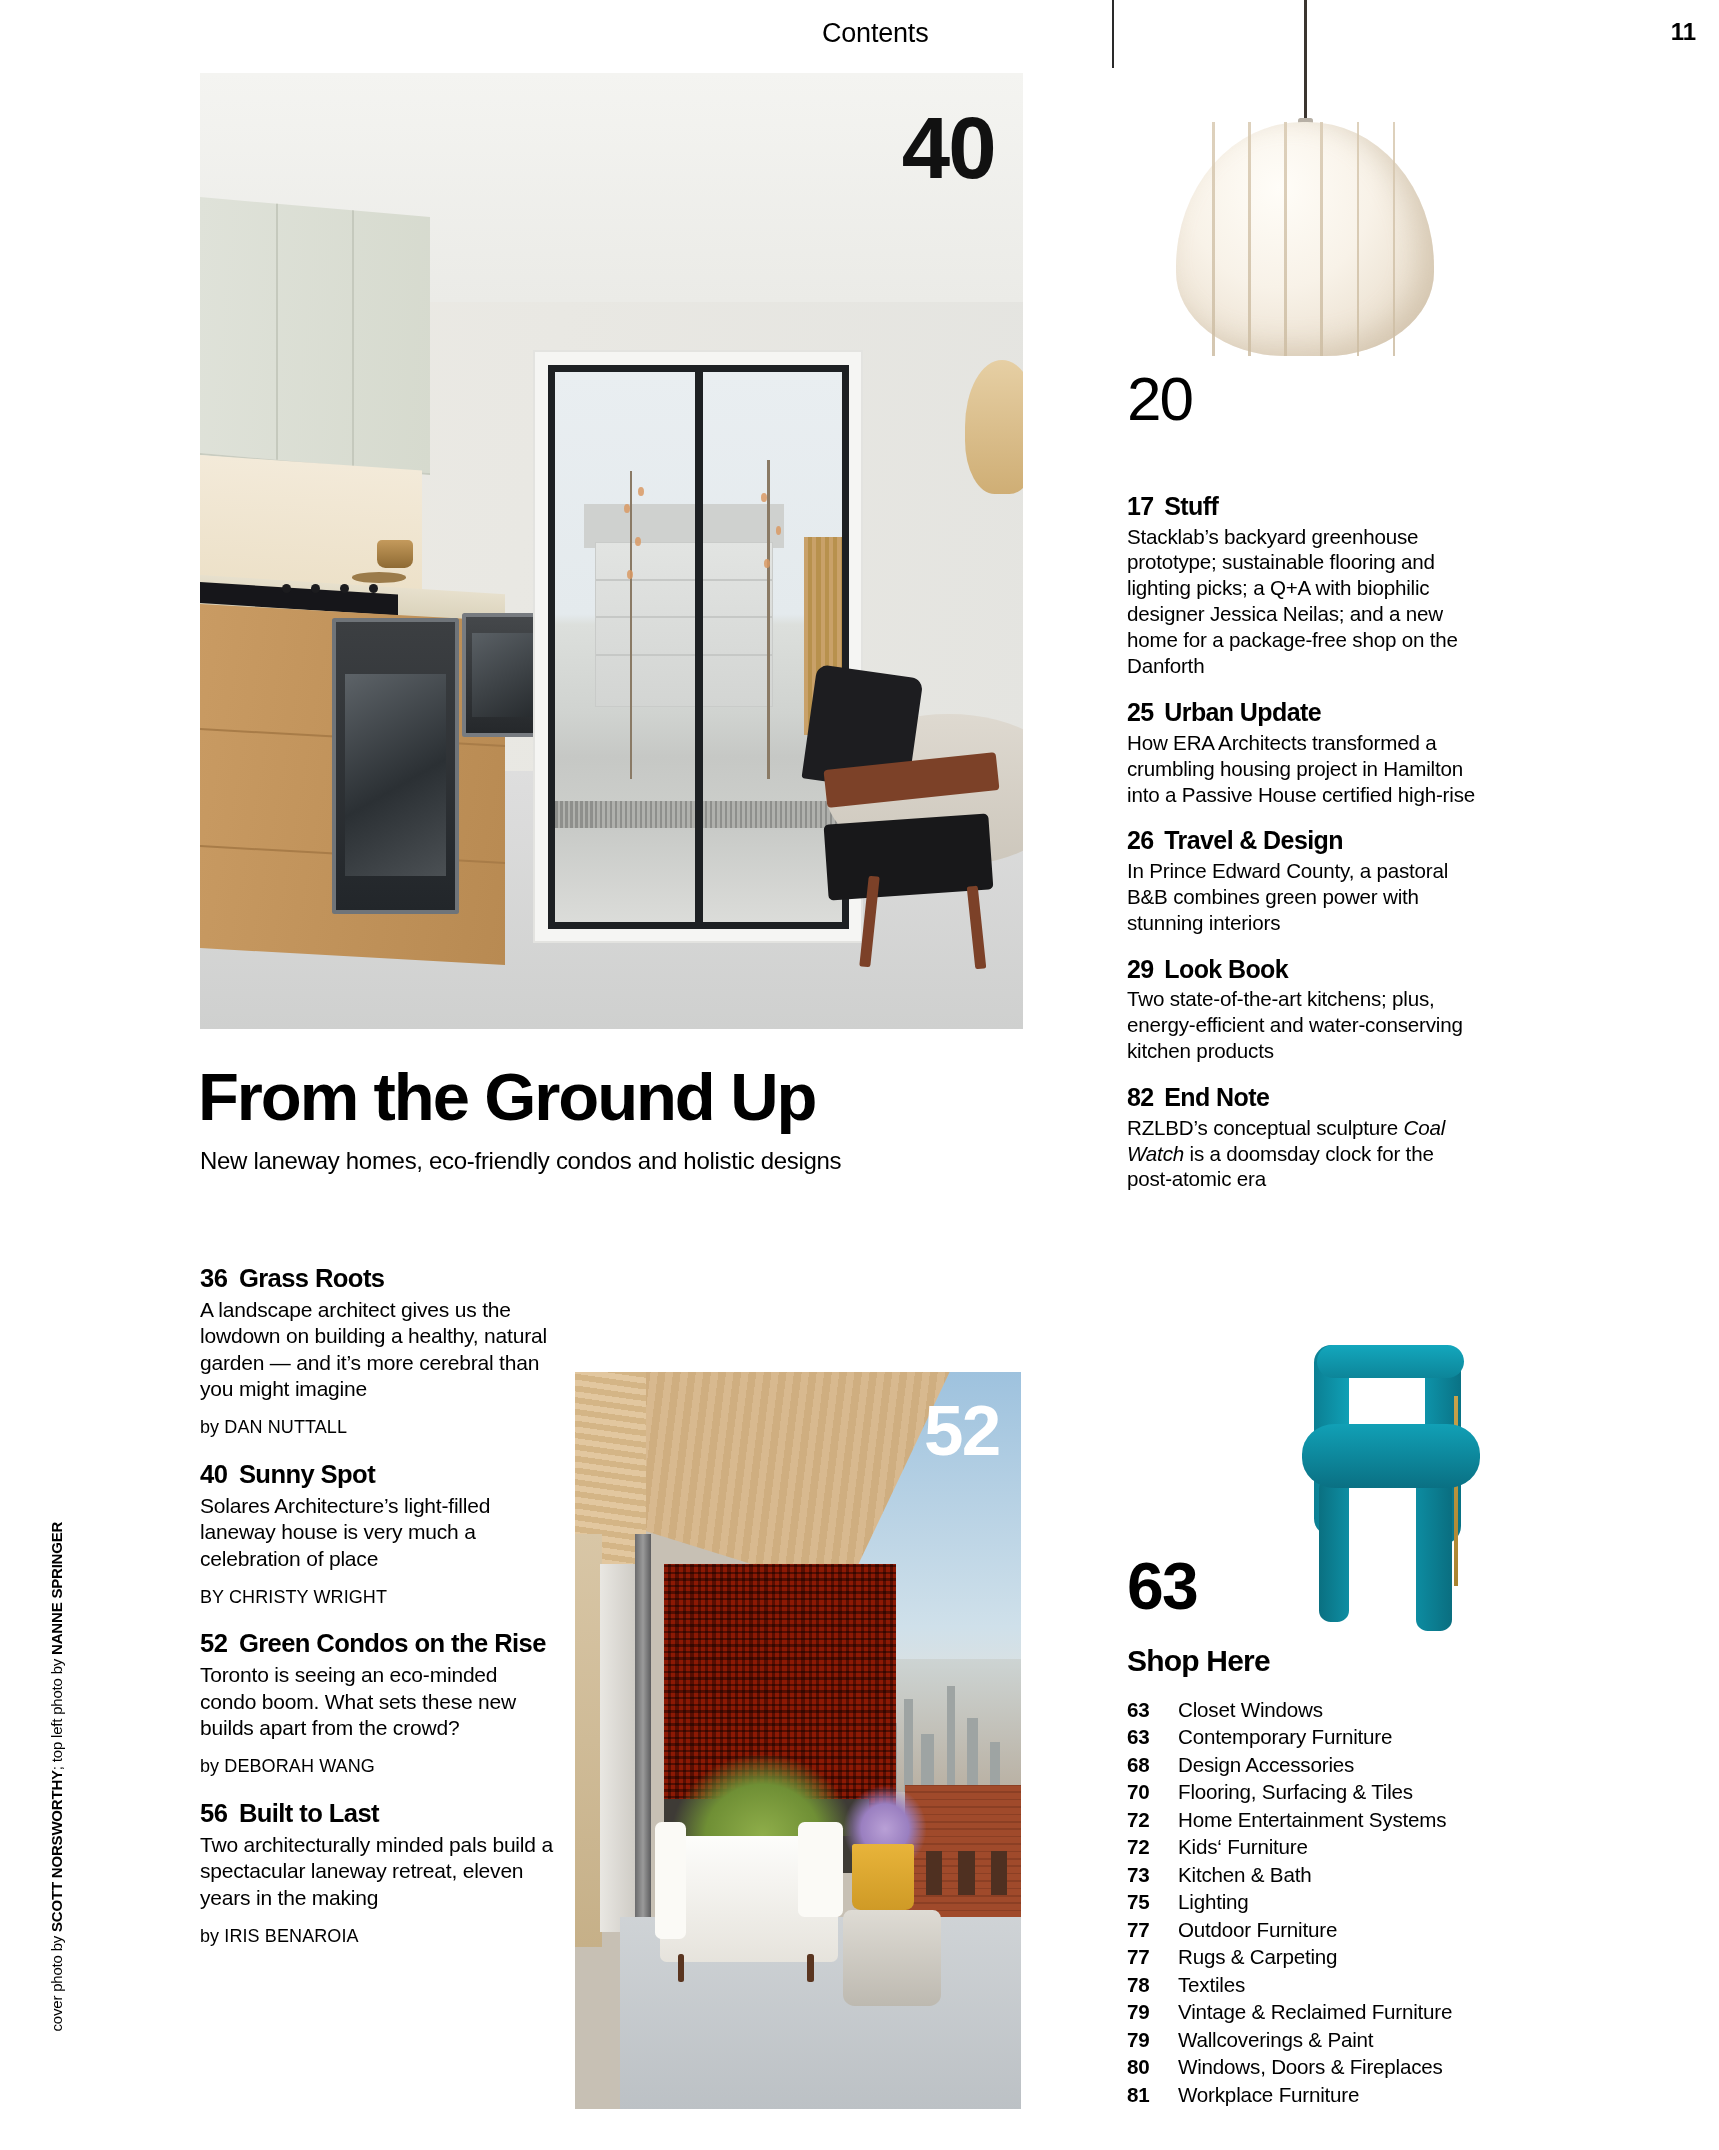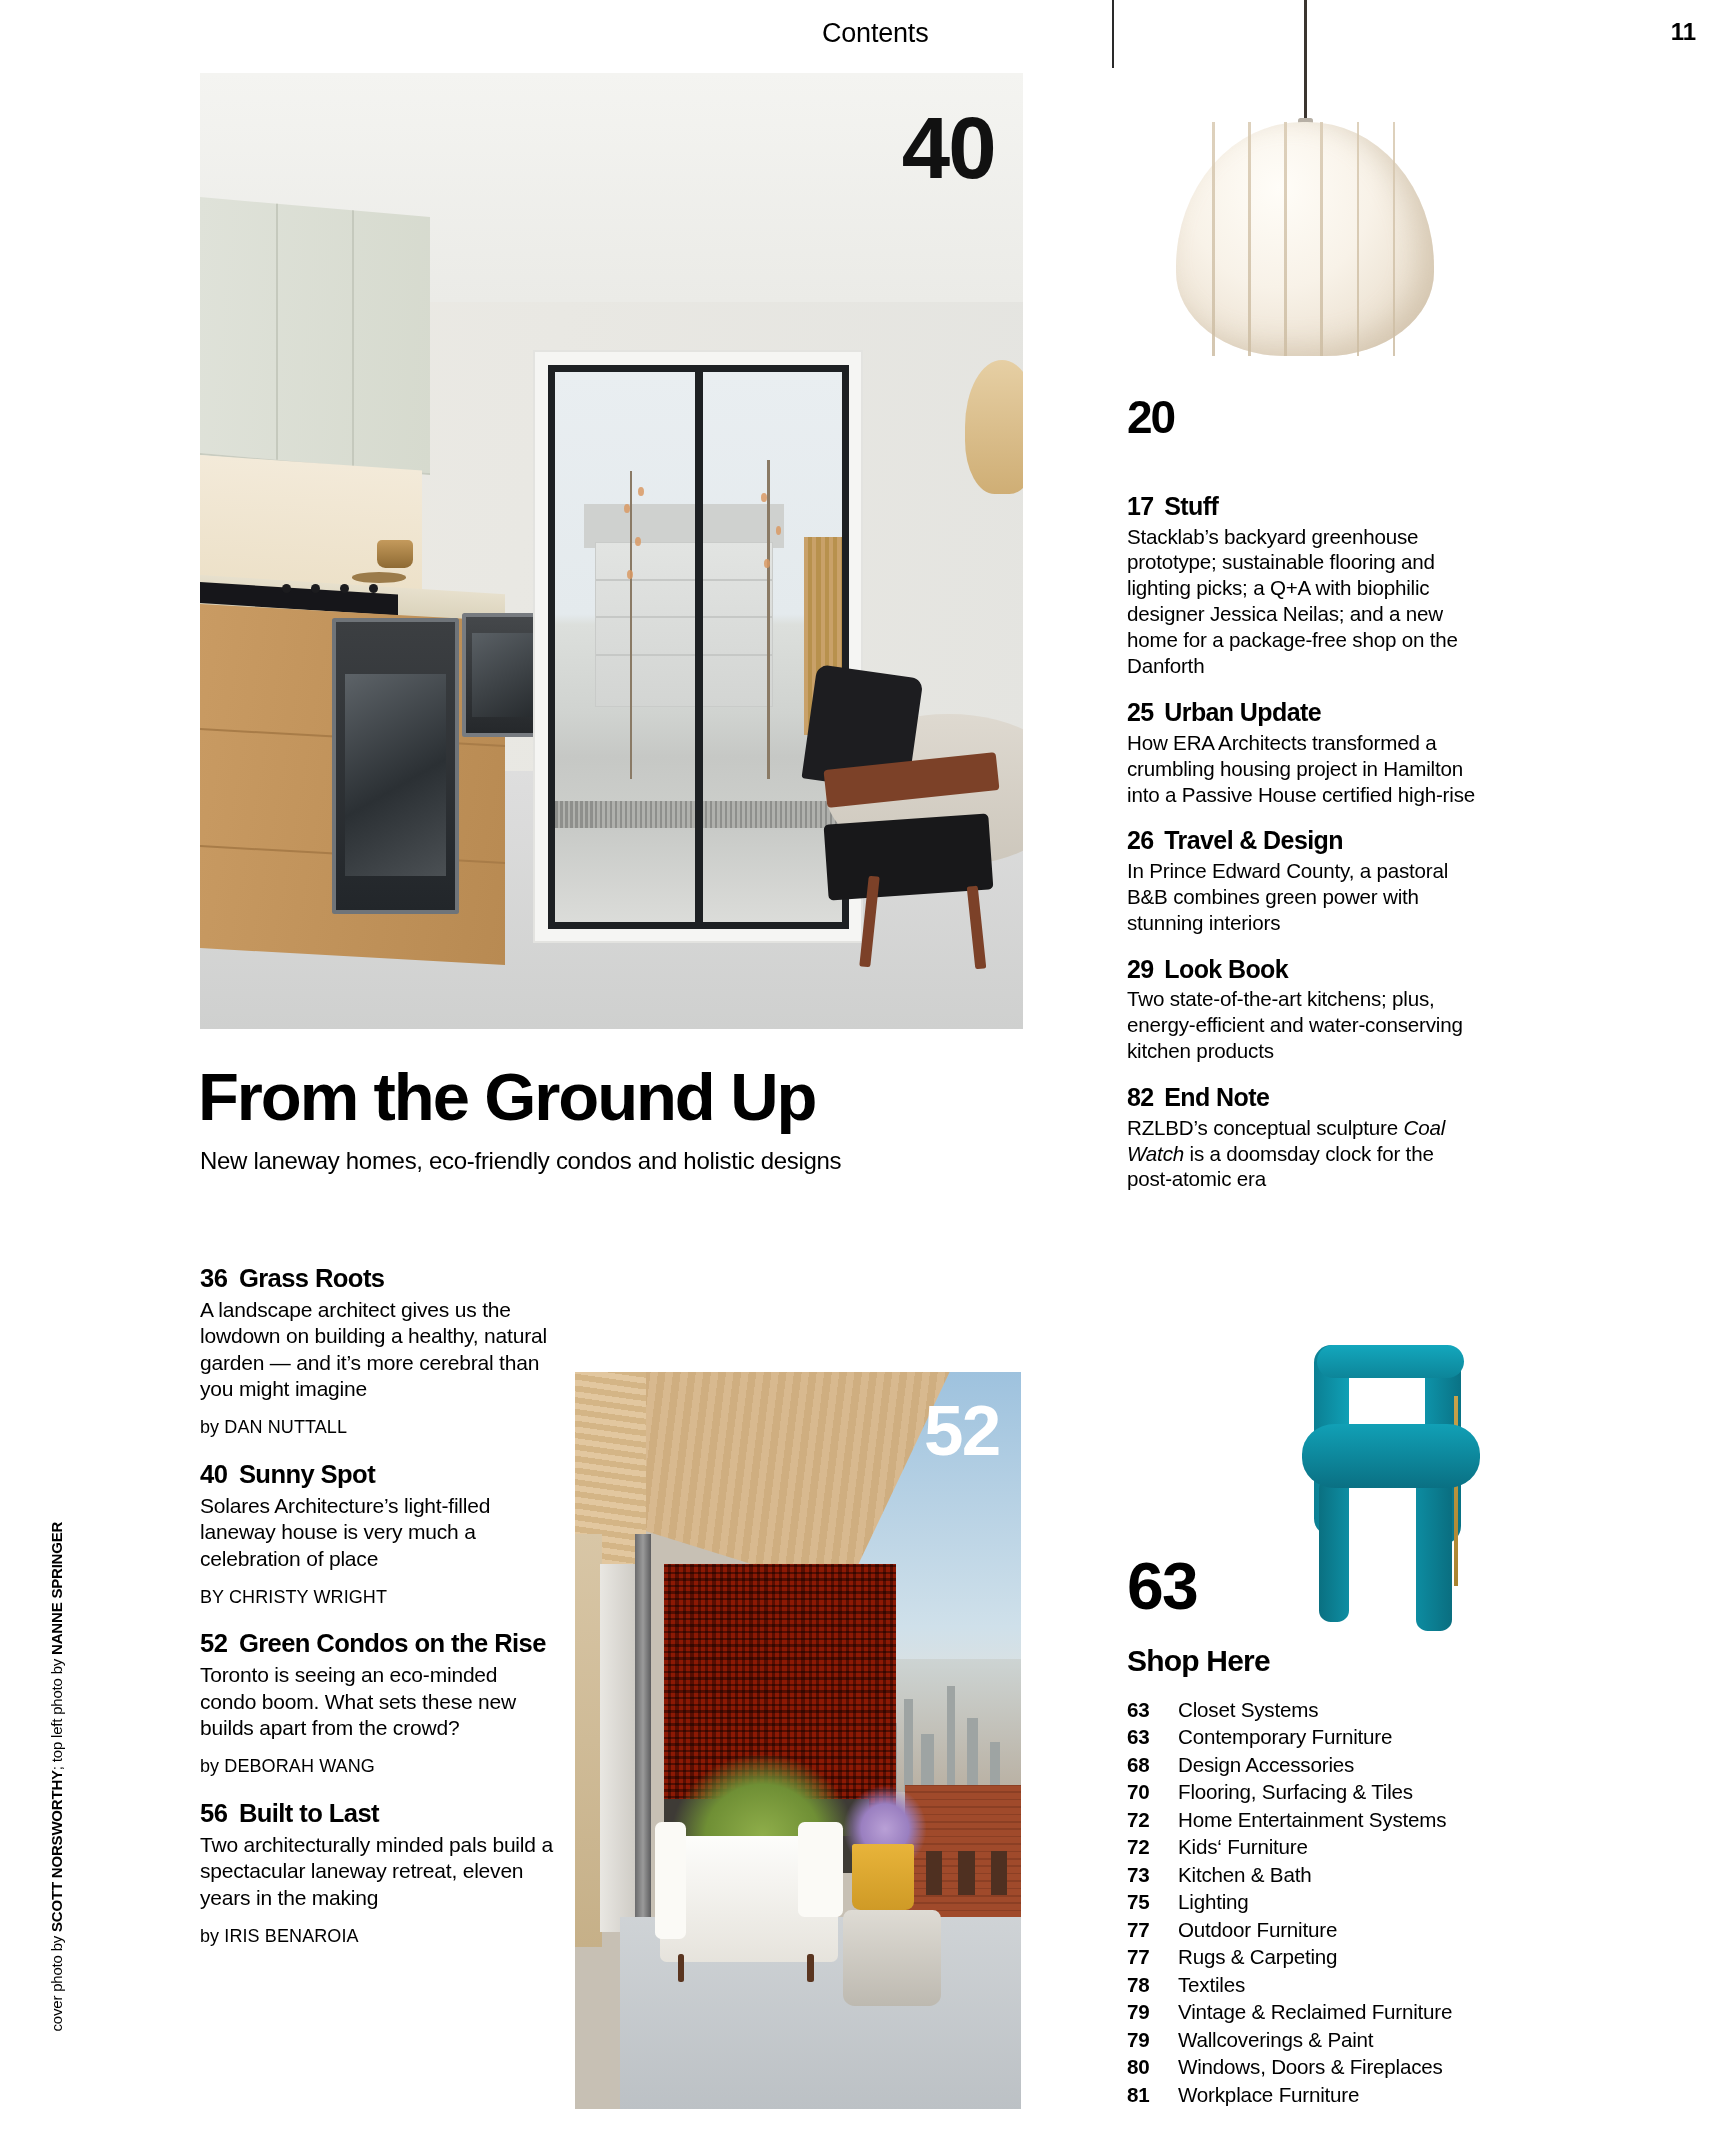--- a/index.html
+++ b/index.html
@@ -138,21 +138,21 @@
     background:#b7b0a6; border-radius:2.5px; }
   .lamp-shade{ position:absolute; left:35px; top:122px; width:258px; height:234px;
     background:radial-gradient(ellipse at 40% 28%, #fffdf8 0%, #f8f2e8 42%, #eadfce 78%, #ddcfba 100%);
     border-radius:49% 49% 42% 42% / 62% 62% 36% 36%;
     box-shadow:inset -15px -8.3px 28px rgba(190,172,146,.45);
   }
   .lamp-rib{ position:absolute; top:0; width:2.5px; height:100%;
     background:linear-gradient(#d8c9b1,#cdbda3); opacity:.85; }
 
   .num20{ position:absolute; left:1127px; top:368px;
-    font-size:46px; font-weight:bold; letter-spacing:-2.1px; line-height:1;margin-top:26px; }
+    font-size:62px; font-weight:normal; letter-spacing:-2.1px; line-height:1; }
 
   .right-list{ position:absolute; left:1127px; top:492px; width:351px; }
   .r-entry{ margin-bottom:19px; }
   .r-head{ font-size:25px; font-weight:bold; letter-spacing:-0.6px; line-height:1.16; margin-bottom:2.5px; }
   .r-head .pg{ margin-right:10.7px; }
   .r-desc{ font-size:20.6px; line-height:1.26; letter-spacing:-0.2px; }
   .r-desc i{ font-style:italic; }
 
   
   .balcony{
@@ -446,21 +446,21 @@
     <div class="ch-legR"></div>
     <div class="ch-seat"></div>
   </div>
 
   <div class="num63">63</div>
   <div class="shop-title">Shop Here</div>
 
   <div class="shop-list">
     <div class="shop-row">
         <span class="shop-pg">63</span>
-        <span class="shop-lbl">Closet Systems</span>
+        <span class="shop-lbl">Closet Windows</span>
       </div>
     <div class="shop-row">
         <span class="shop-pg">63</span>
         <span class="shop-lbl">Contemporary Furniture</span>
       </div>
     <div class="shop-row">
         <span class="shop-pg">68</span>
         <span class="shop-lbl">Design Accessories</span>
       </div>
     <div class="shop-row">

